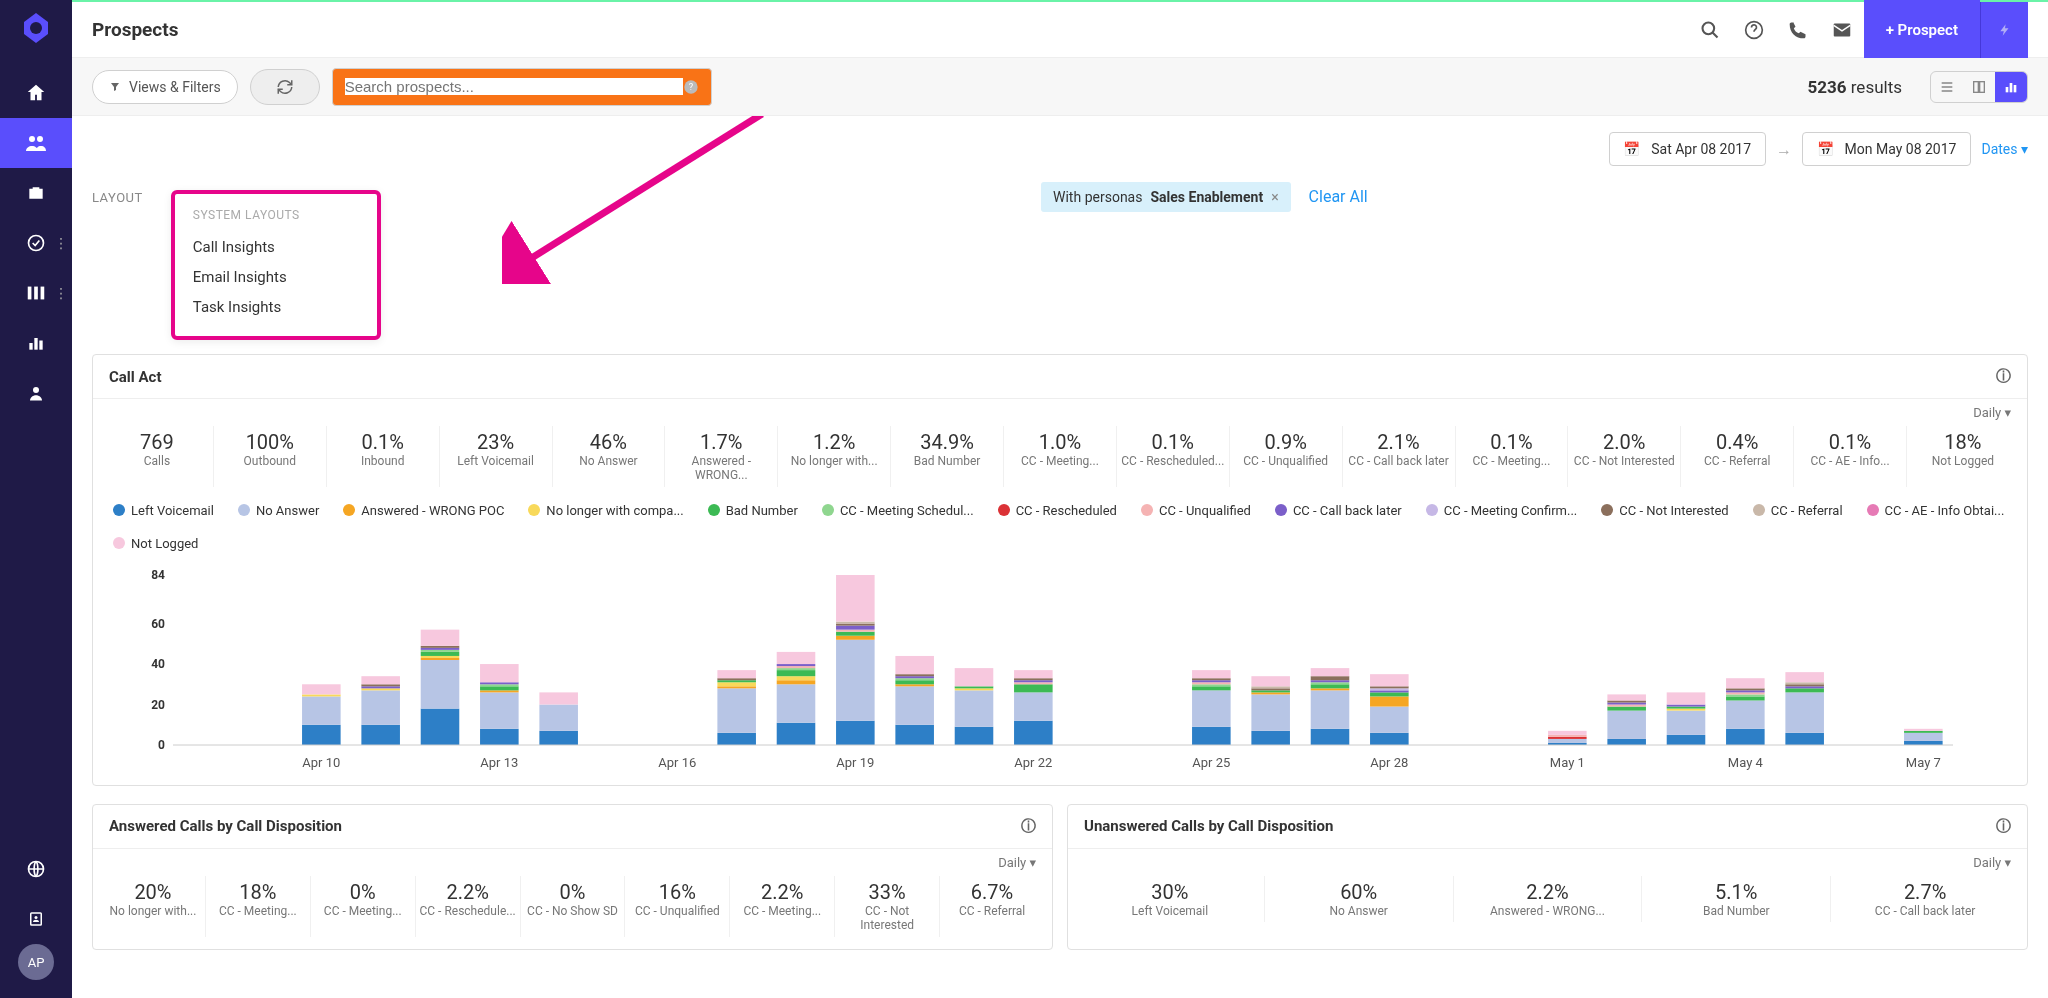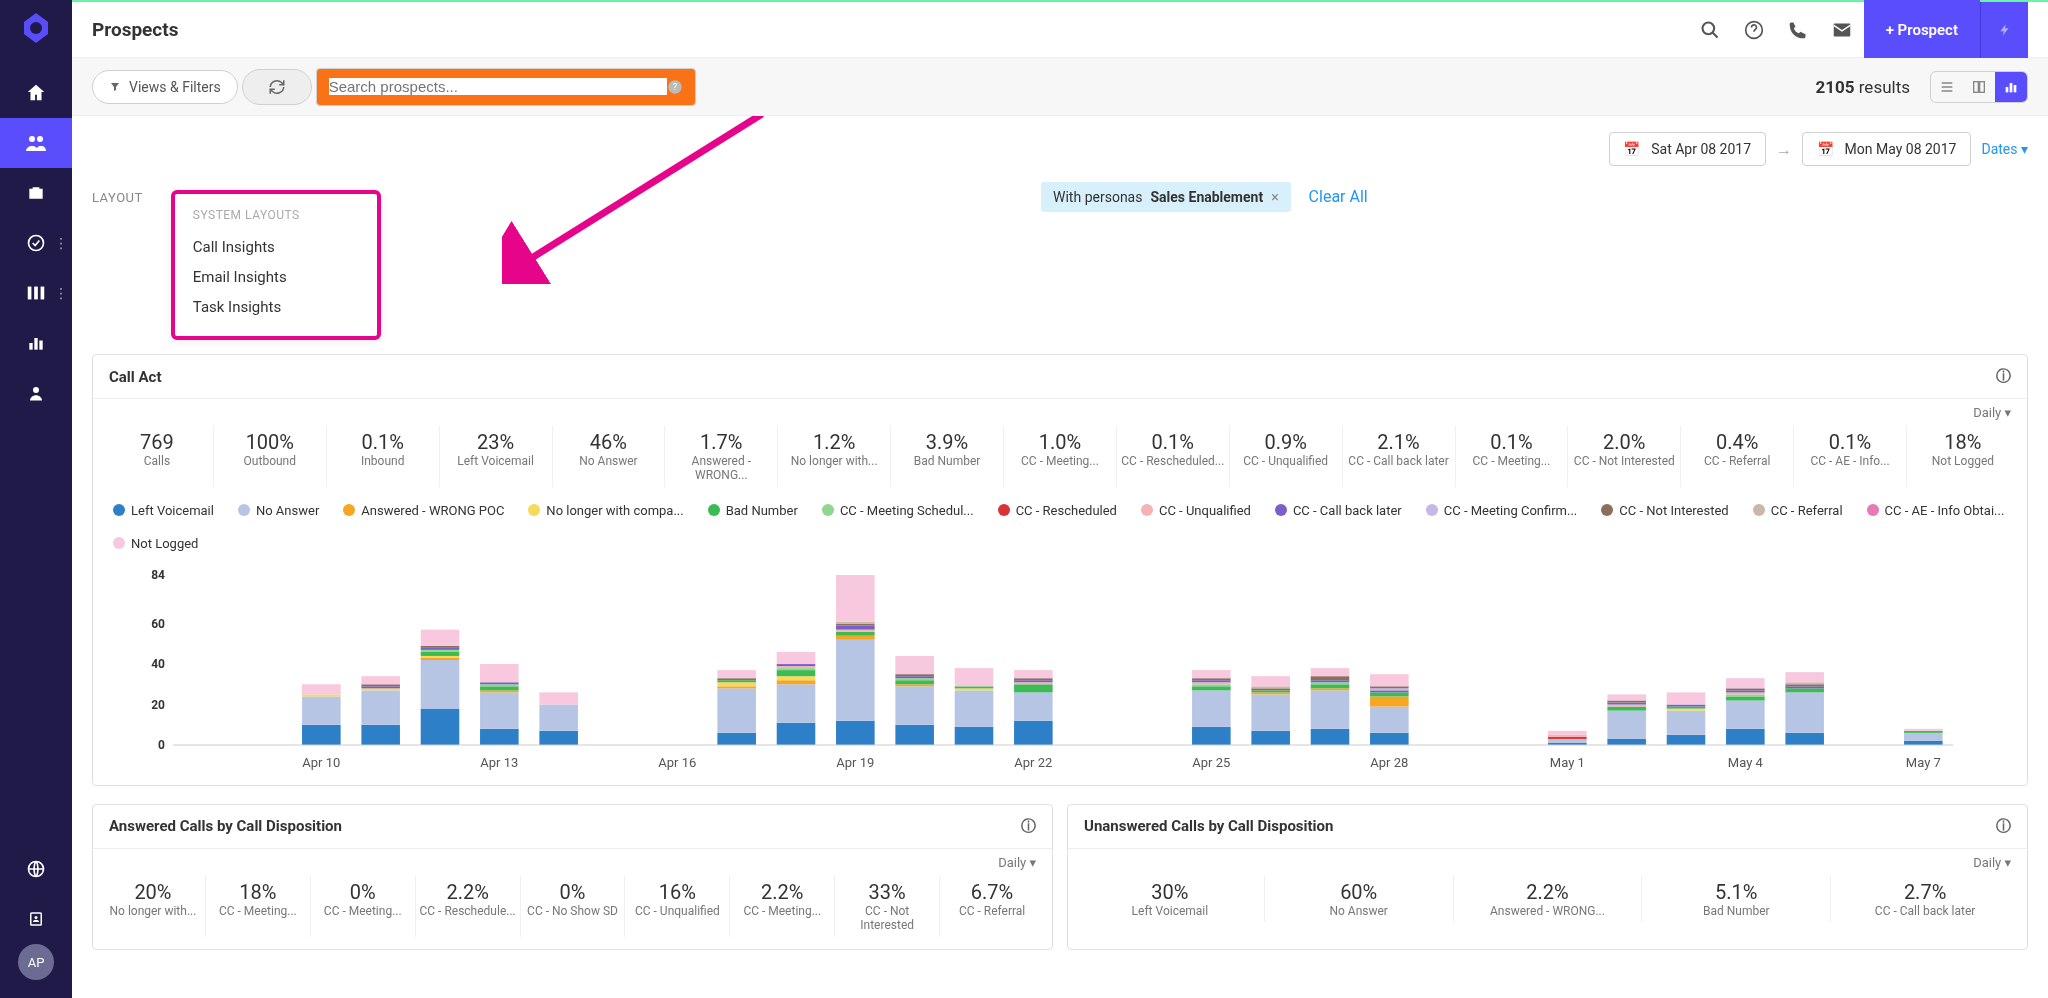--- a/index.html
+++ b/index.html
@@ -14,21 +14,21 @@
 .avatar-circle { width: 36px; height: 36px; border-radius: 50%; background: #6b6b93; color: #fff; display: flex; align-items: center; justify-content: center; font-size: 13px; margin-bottom: 18px; }
 
 .main { flex: 1; display: flex; flex-direction: column; border-top: 2px solid #6af3a8; }
 .header { height: 56px; display: flex; align-items: center; padding: 0 20px; border-bottom: 1px solid #eee; }
 .page-title { font-weight: 700; font-size: 19px; }
 .header-spacer { flex: 1; }
 .header-icon { width: 44px; height: 44px; display: flex; align-items: center; justify-content: center; color: #555; cursor: pointer; }
 .btn-primary { background: #5a4efc; color: #fff; padding: 0 22px; height: 68px; display: flex; align-items: center; font-weight: 600; font-size: 15px; cursor: pointer; }
 .btn-bolt { width: 48px; height: 56px; background: #5a4efc; display: flex; align-items: center; justify-content: center; color: #b1adf5; border-left: 1px solid #4538d9; }
 
-.toolbar { height: 58px; background: #f7f7f7; display: flex; align-items: center; padding: 0 20px; border-bottom: 1px solid #eee; gap: 4px; }
+.toolbar { height: 58px; background: #f7f7f7; display: flex; align-items: center; padding: 0 20px; border-bottom: 1px solid #eee; gap: 12px; }
 .chip { border: 1px solid #d0d0d0; border-radius: 20px; padding: 8px 16px; display: flex; align-items: center; gap: 8px; font-size: 14px; color: #555; cursor: pointer; background: #fff; }
 .chip-icon-only { width: 70px; justify-content: center; background: #eee; }
 .search-box { width: 380px; height: 38px; border: 1px solid #d0d0d0; border-radius: 4px; display: flex; align-items: center; padding: 0 12px; background: #f97316; }
 .search-box input { border: none; outline: none; flex: 1; font-size: 15px; color: #666; }
 .toolbar-spacer { flex: 1; }
 .results-text { font-size: 17px; color: #333; }
 .results-text b { font-weight: 700; }
 .view-toggle { display: flex; border: 1px solid #d0d0d0; border-radius: 6px; overflow: hidden; margin-left: 16px; }
 .view-toggle div { width: 32px; height: 30px; display: flex; align-items: center; justify-content: center; cursor: pointer; }
 .view-toggle .active { background: #5a4efc; color: #fff; }
@@ -196,21 +196,21 @@
           </svg>
       </div>
       <div class="search-box">
         <input placeholder="Search prospects..." style="">
         <svg width="16" height="16" viewBox="0 0 24 24" fill="#bbb">
             <circle cx="12" cy="12" r="10"></circle>
             <text x="12" y="17" text-anchor="middle" fill="#fff" font-size="14">?</text>
           </svg>
       </div>
       <div class="toolbar-spacer"></div>
-      <div class="results-text"><b>2105</b> <span>results</span></div>
+      <div class="results-text"><b>5236</b> <span>results</span></div>
       <div class="view-toggle">
         <div>
             <svg width="16" height="16" viewBox="0 0 24 24" fill="none" stroke="#888" stroke-width="2">
               <path d="M4 6h16M4 12h16M4 18h16"></path>
             </svg>
           </div>
         <div>
             <svg width="16" height="16" viewBox="0 0 24 24" fill="none" stroke="#888" stroke-width="2">
               <rect x="4" y="4" width="7" height="16"></rect>
               <rect x="13" y="4" width="7" height="16"></rect>
@@ -298,21 +298,21 @@
             </div>
             <div class="stat">
               <div class="stat-val">1.7%</div>
               <div class="stat-label">Answered - WRONG...</div>
             </div>
             <div class="stat">
               <div class="stat-val">1.2%</div>
               <div class="stat-label">No longer with...</div>
             </div>
             <div class="stat">
-              <div class="stat-val">3.9%</div>
+              <div class="stat-val">34.9%</div>
               <div class="stat-label">Bad Number</div>
             </div>
             <div class="stat">
               <div class="stat-val">1.0%</div>
               <div class="stat-label">CC - Meeting...</div>
             </div>
             <div class="stat">
               <div class="stat-val">0.1%</div>
               <div class="stat-label">CC - Rescheduled...</div>
             </div>

